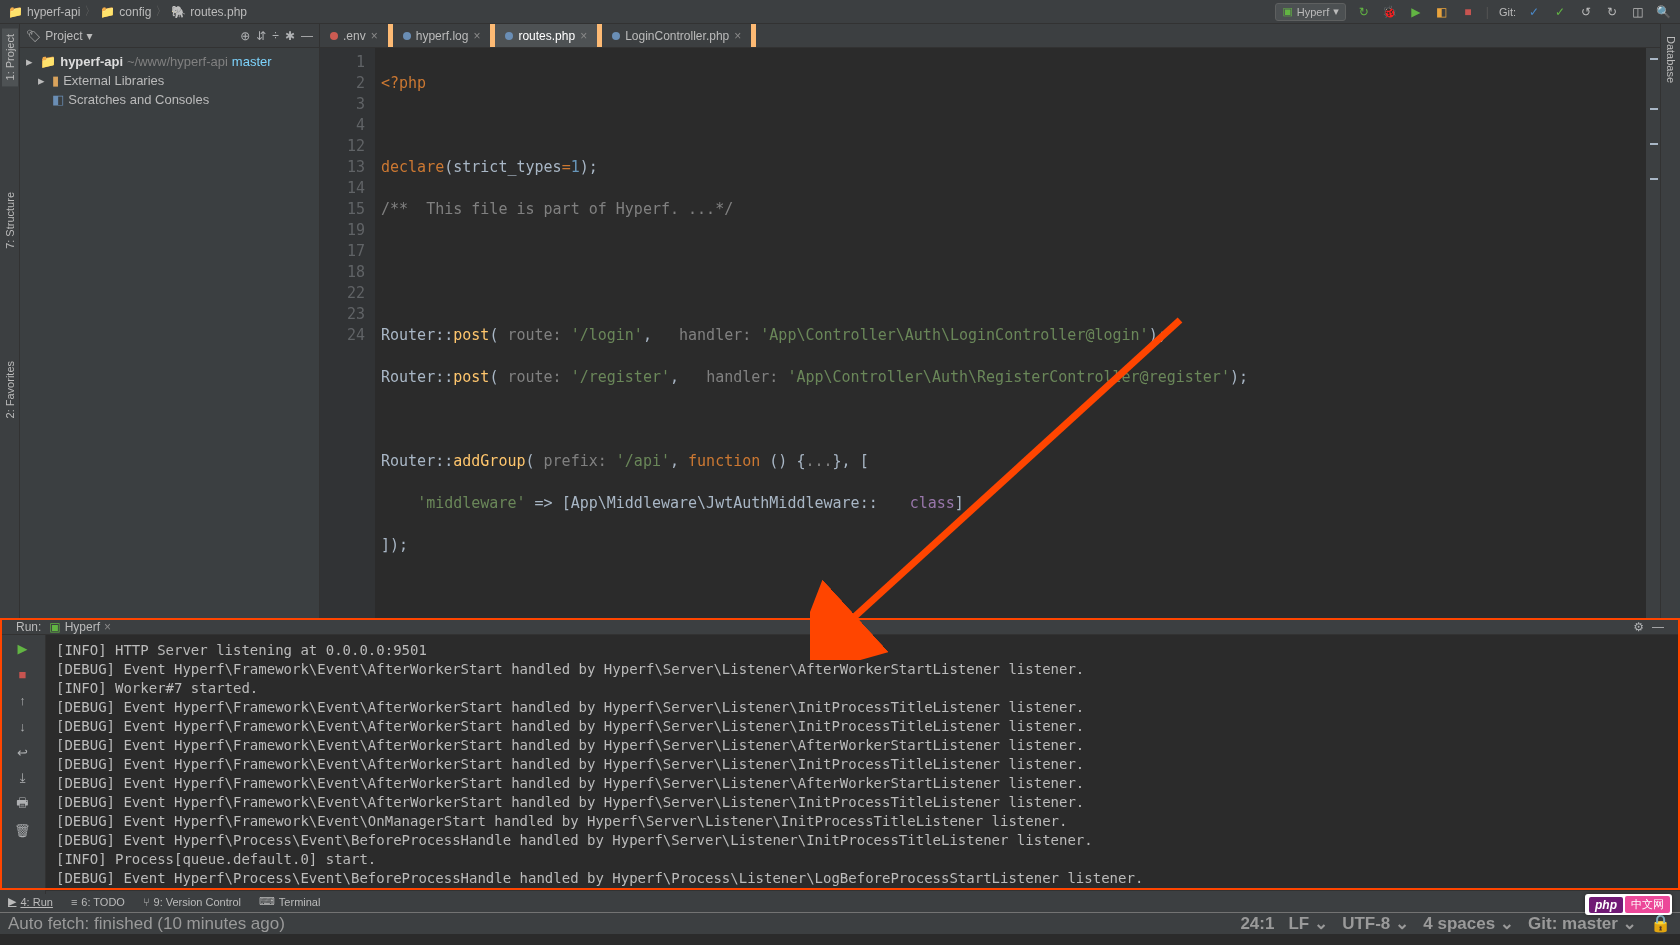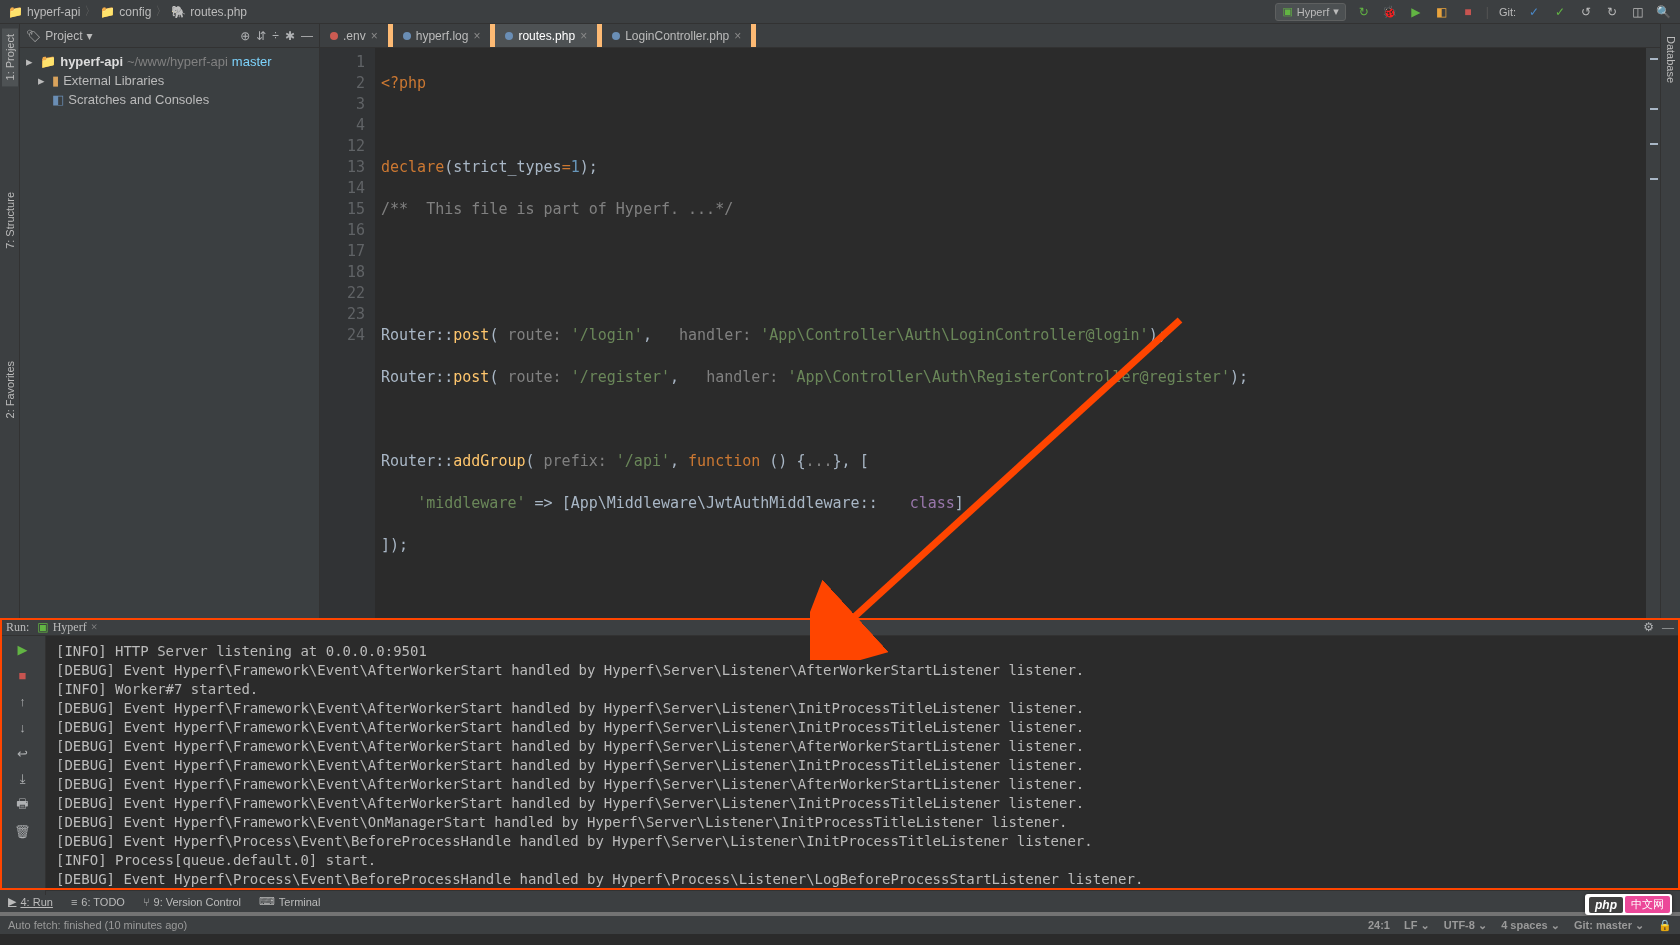--- a/index.html
+++ b/index.html
@@ -111,22 +111,22 @@
 .right-gutter .vtab2 { writing-mode: vertical-rl; font-size: 11px; color: #bbb; padding: 6px 2px; cursor: pointer; }
 
 .run-panel {
   height: 272px; border-top: 2px solid #ff4500;
   outline: 2px solid #ff4500; outline-offset: -2px;
   background: #2b2b2b; display: flex; flex-direction: column;
   position: relative;
 }
 .run-header {
   height: 22px; background: #3c3f41; display: flex; align-items: center;
-  padding: 0 6px; font-size: 12px; color: #bbb; gap: 10px;
-  border-bottom: 1px solid #323232; justify-content: space-between; font-family: Liberation Serif, serif;
+  padding: 0 16px; font-size: 12px; color: #bbb; gap: 10px;
+  border-bottom: 1px solid #323232; justify-content: space-between;
 }
 .run-header .left { display: flex; align-items: center; gap: 8px; }
 .run-header .tab { display: flex; align-items: center; gap: 4px; }
 .run-header .gear { color: #afb1b3; cursor: pointer; }
 .run-content { flex: 1; display: flex; }
 .run-tools {
   width: 46px; background: #3c3f41; border-right: 1px solid #323232;
   display: flex; flex-direction: column; align-items: center; padding: 4px 0; gap: 8px;
 }
 .run-tools .rt { width: 18px; height: 18px; display: flex; align-items: center; justify-content: center; cursor: pointer; color: #afb1b3; }
@@ -136,35 +136,35 @@
   overflow: hidden;
 }
 .bottom-tabs {
   height: 22px; background: #3c3f41; border-top: 1px solid #323232;
   display: flex; align-items: center; padding: 0 8px; gap: 18px;
   font-size: 11px; color: #bbb;
 }
 .bottom-tabs .btab { display: flex; align-items: center; gap: 4px; cursor: pointer; }
 .bottom-tabs .btab.active { text-decoration: underline; }
 .status-bar {
-  height: 22px; background: #3c3f41; border-top: 4px solid #737373;
+  height: 22px; background: #3c3f41; border-top: 1px solid #737373;
   display: flex; align-items: center; justify-content: space-between;
-  padding: 0 8px; font-size: 11px; color: #9a9a9a;
+  padding: 0 8px; font-size: 17px; color: #9a9a9a;
 }
 .status-right { display: flex; gap: 14px; align-items: center; font-weight: bold; }
 .arrow-annot {
   position: absolute; pointer-events: none; z-index: 50;
 }
 .php-badge {
   position: absolute; right: 8px; bottom: 30px; z-index: 60;
   display: flex; align-items: center; gap: 2px;
   background: #fff; border-radius: 3px; padding: 2px 2px 2px 4px;
   box-shadow: 0 0 4px rgba(0,0,0,.4);
 }
-.php-badge .php { background: #404040; color: #fff; font-weight: bold; font-style: italic; padding: 1px 6px; border-radius: 2px; font-size: 12px; }
+.php-badge .php { background: #701a75; color: #fff; font-weight: bold; font-style: italic; padding: 1px 6px; border-radius: 2px; font-size: 12px; }
 .php-badge .cn { background: #ec4899; color: #fff; padding: 1px 6px; border-radius: 2px; font-size: 11px; }
 svg { display: block; }
 </style>
 </head>
 <body>
 
 <div class="topbar">
   <div class="breadcrumb">
     <span class="folder-icon">📁</span>
     <span>hyperf-api</span>
@@ -273,21 +273,21 @@
     <div class="editor-body">
       <div class="gutter">
         <div class="ln">1</div>
         <div class="ln">2</div>
         <div class="ln">3</div>
         <div class="ln">4</div>
         <div class="ln">12</div>
         <div class="ln">13</div>
         <div class="ln">14</div>
         <div class="ln">15</div>
-        <div class="ln">16</div>
+        <div class="ln">19</div>
         <div class="ln">17</div>
         <div class="ln">18</div>
         <div class="ln">22</div>
         <div class="ln">23</div>
         <div class="ln">24</div>
       </div>
       <div class="code">
 <div class="line"><span class="kw">&lt;?php</span></div>
 <div class="line"></div>
 <div class="line"><span class="kw">declare</span><span>(strict_types</span><span class="kw">=</span><span class="num">1</span><span>);</span></div>

